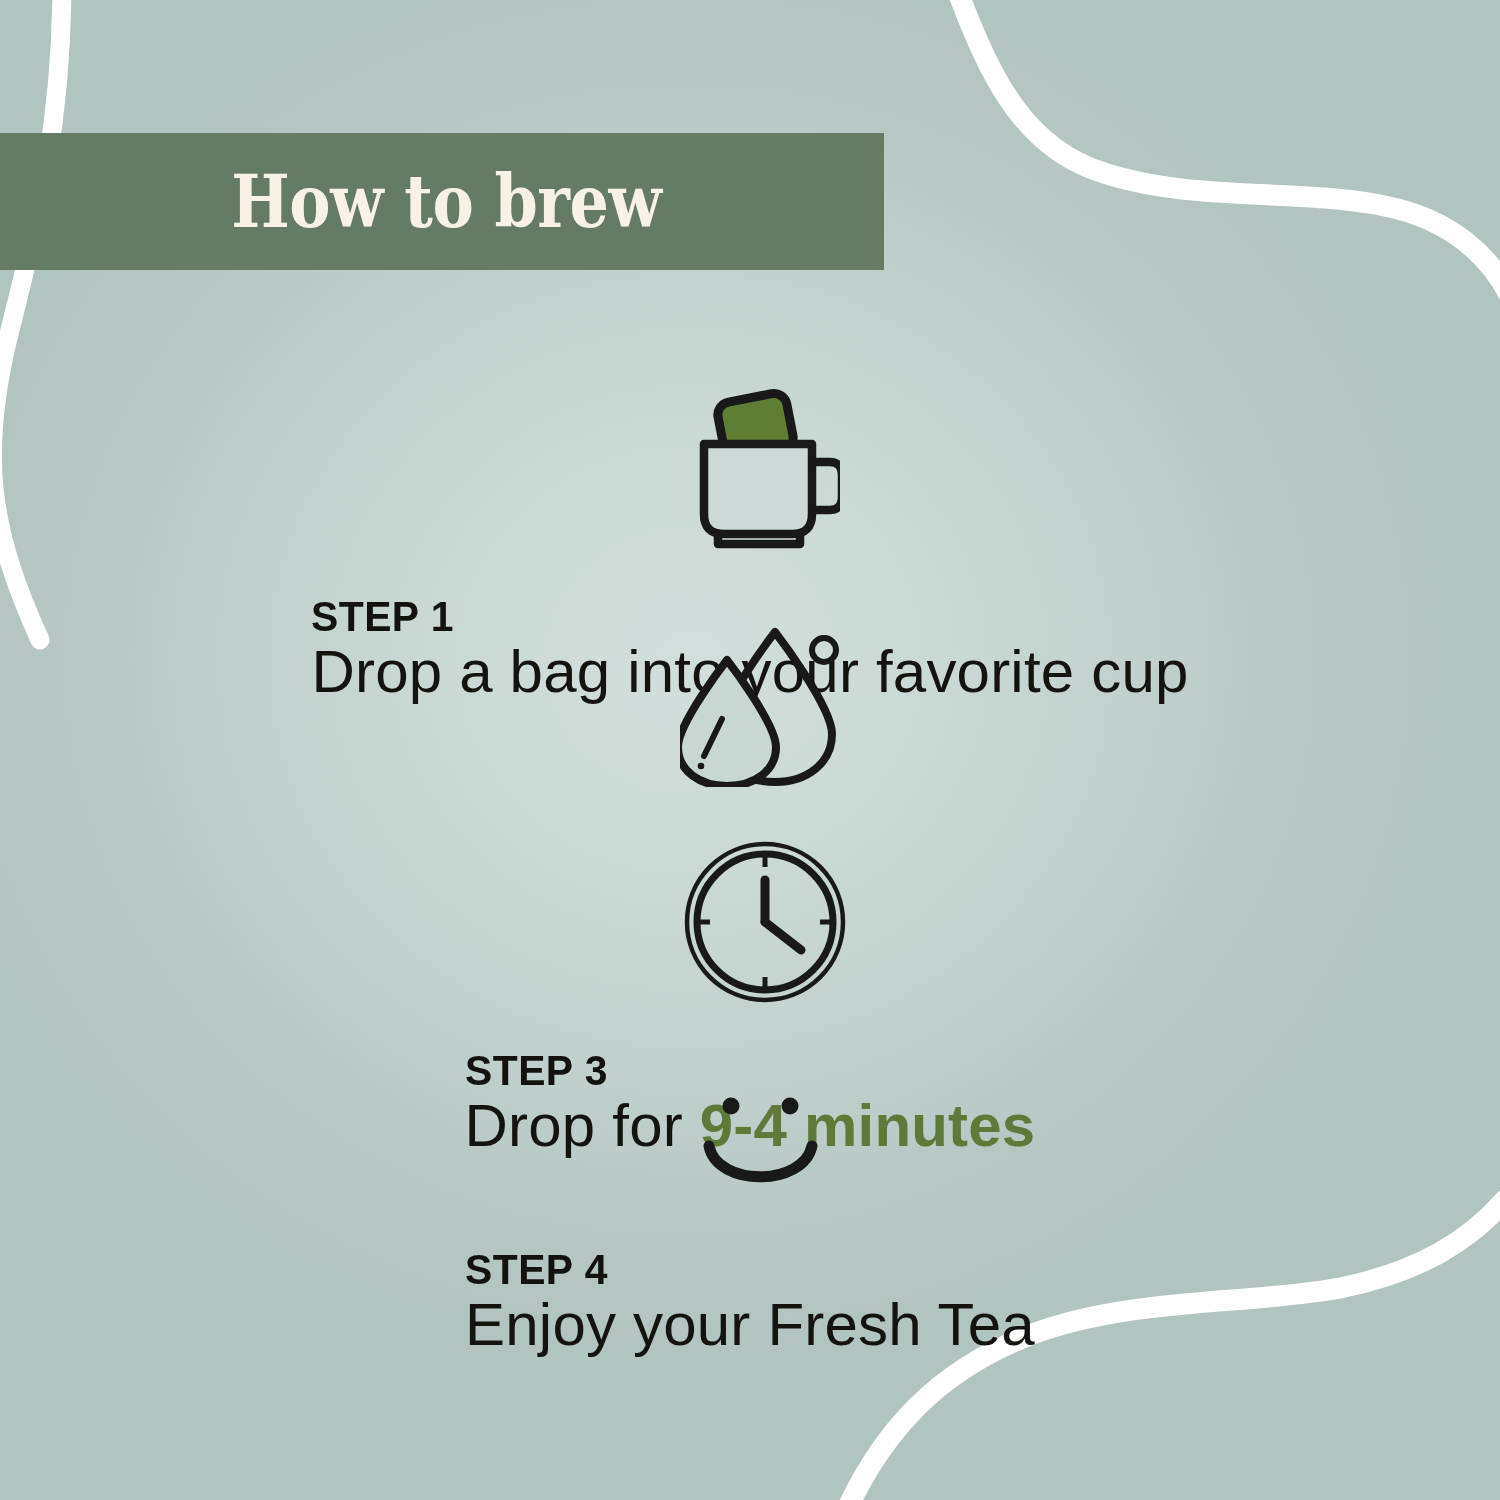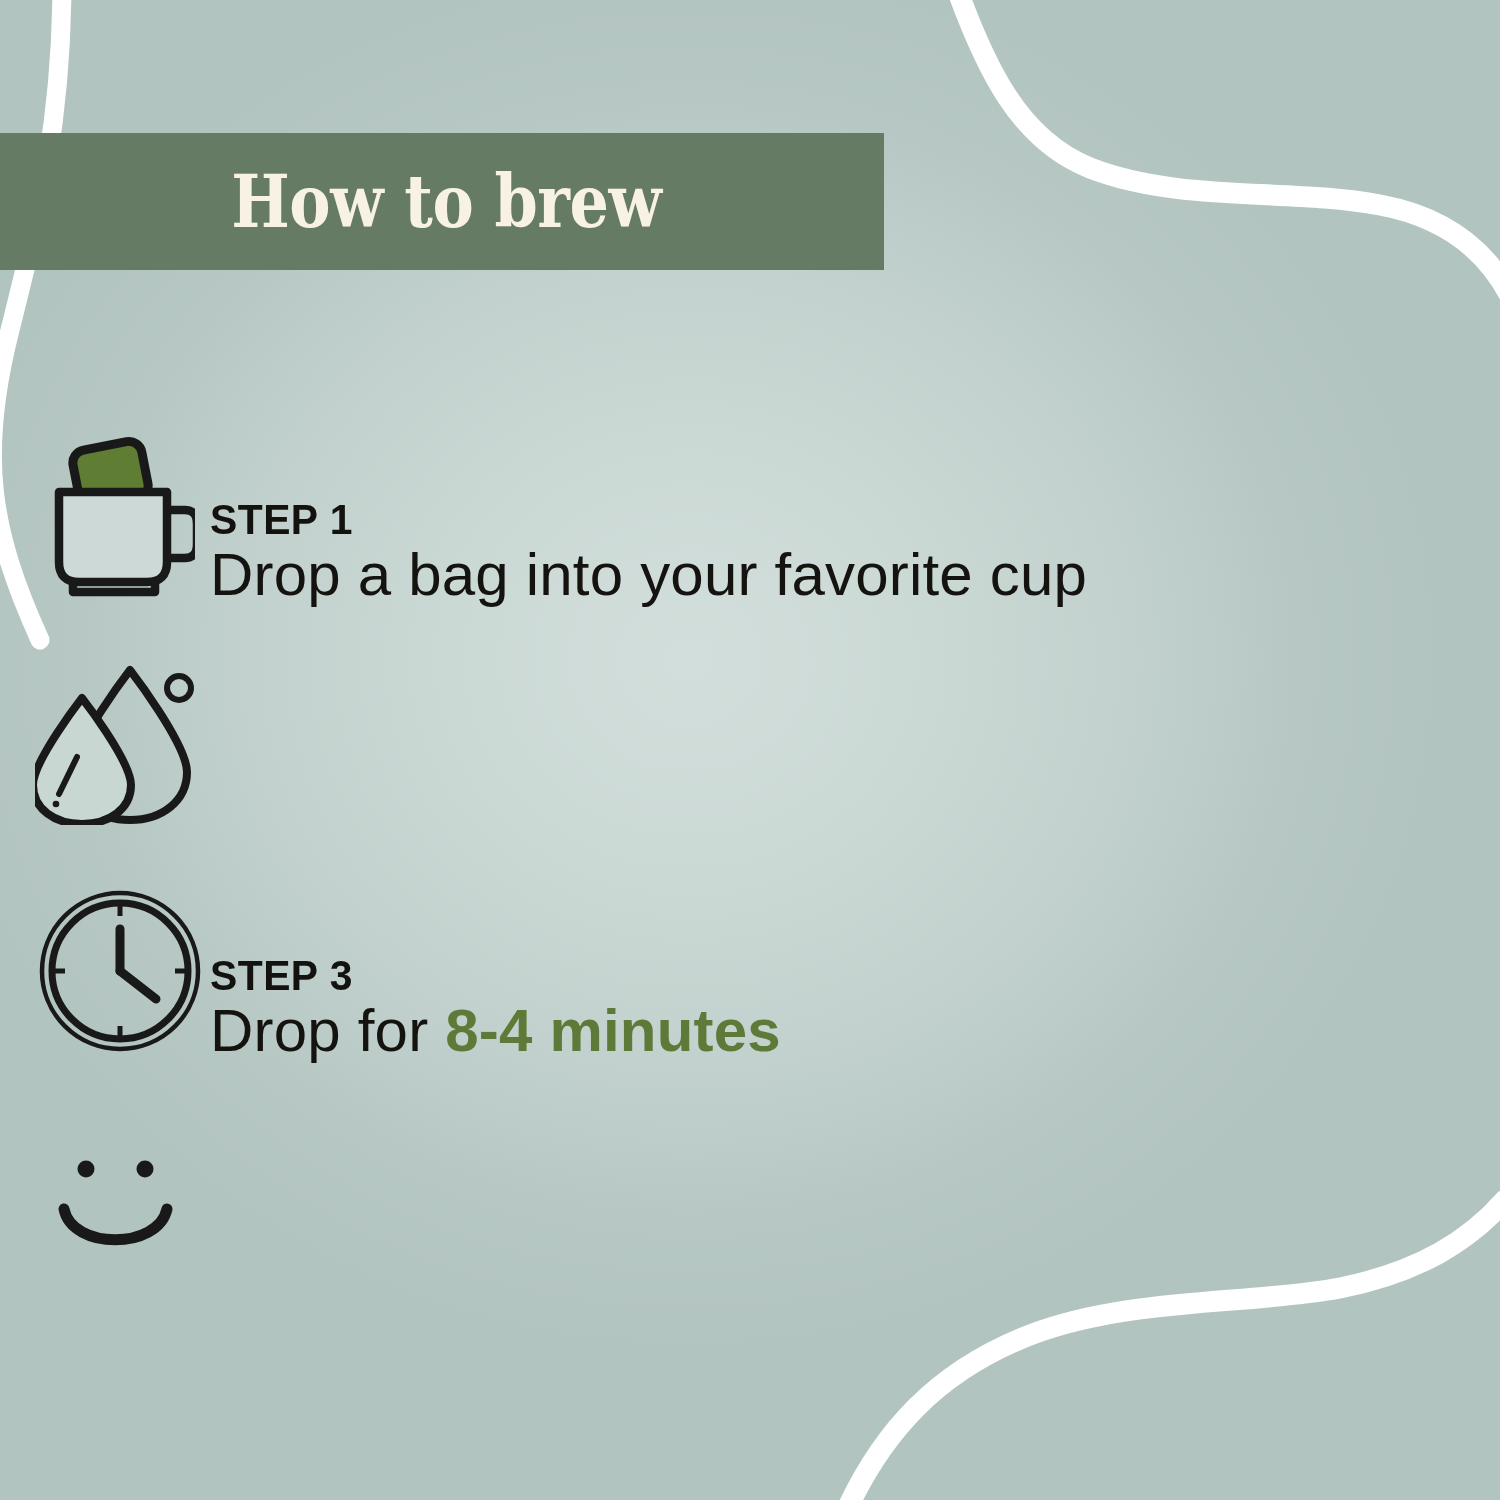--- a/index.html
+++ b/index.html
@@ -72,22 +72,23 @@
   .steps {
     position: absolute;
     left: 0;
     top: 380px;
     width: 1500px;
     z-index: 4;
   }
   .step-row {
     position: relative;
     display: flex;
-    align-items: flex-end;
+    align-items: center;
     height: 228px;
+    flex-direction: column;
   }
   .step-icon {
     width: 210px;
     min-width: 210px;
     display: flex;
     align-items: center;
     justify-content: center;
     padding-left: 30px;
     box-sizing: border-box;
     height: 190px;
@@ -194,28 +195,32 @@
           <line x1="16" y1="82" x2="27" y2="82" stroke="#191919" stroke-width="5"></line>
           <line x1="137" y1="82" x2="148" y2="82" stroke="#191919" stroke-width="5"></line>
 
           <line x1="82" y1="82" x2="82" y2="40" stroke="#191919" stroke-width="9" stroke-linecap="round"></line>
 
           <line x1="82" y1="82" x2="118" y2="110" stroke="#191919" stroke-width="9" stroke-linecap="round"></line>
         </svg>
       </div>
       <div class="step-text">
         <div class="step-label">STEP 3</div>
-        <div class="step-desc"><span>Drop for </span><span class="hl">8-4 minutes</span><span></span></div>
+        <div class="step-desc"><span>Drop for </span><span class="hl">9-4 minutes</span><span></span></div>
       </div>
     </div>
 
     <div class="step-row" id="row-4">
       <div class="step-icon">
         <svg width="145" height="120" viewBox="0 0 145 120">
           <circle cx="38" cy="22" r="8.5" fill="#191919"></circle>
           <circle cx="97" cy="22" r="8.5" fill="#191919"></circle>
           <path d="M 16 62 C 24 103, 110 103, 119 62" fill="none" stroke="#191919" stroke-width="11" stroke-linecap="round"></path>
         </svg>
       </div>
+      <div class="step-text">
+        <div class="step-label">STEP 4</div>
+        <div class="step-desc"><span>Enjoy your Fresh Tea</span></div>
+      </div>
     </div>
 
   </div>
 </div>
 
 </body></html>

